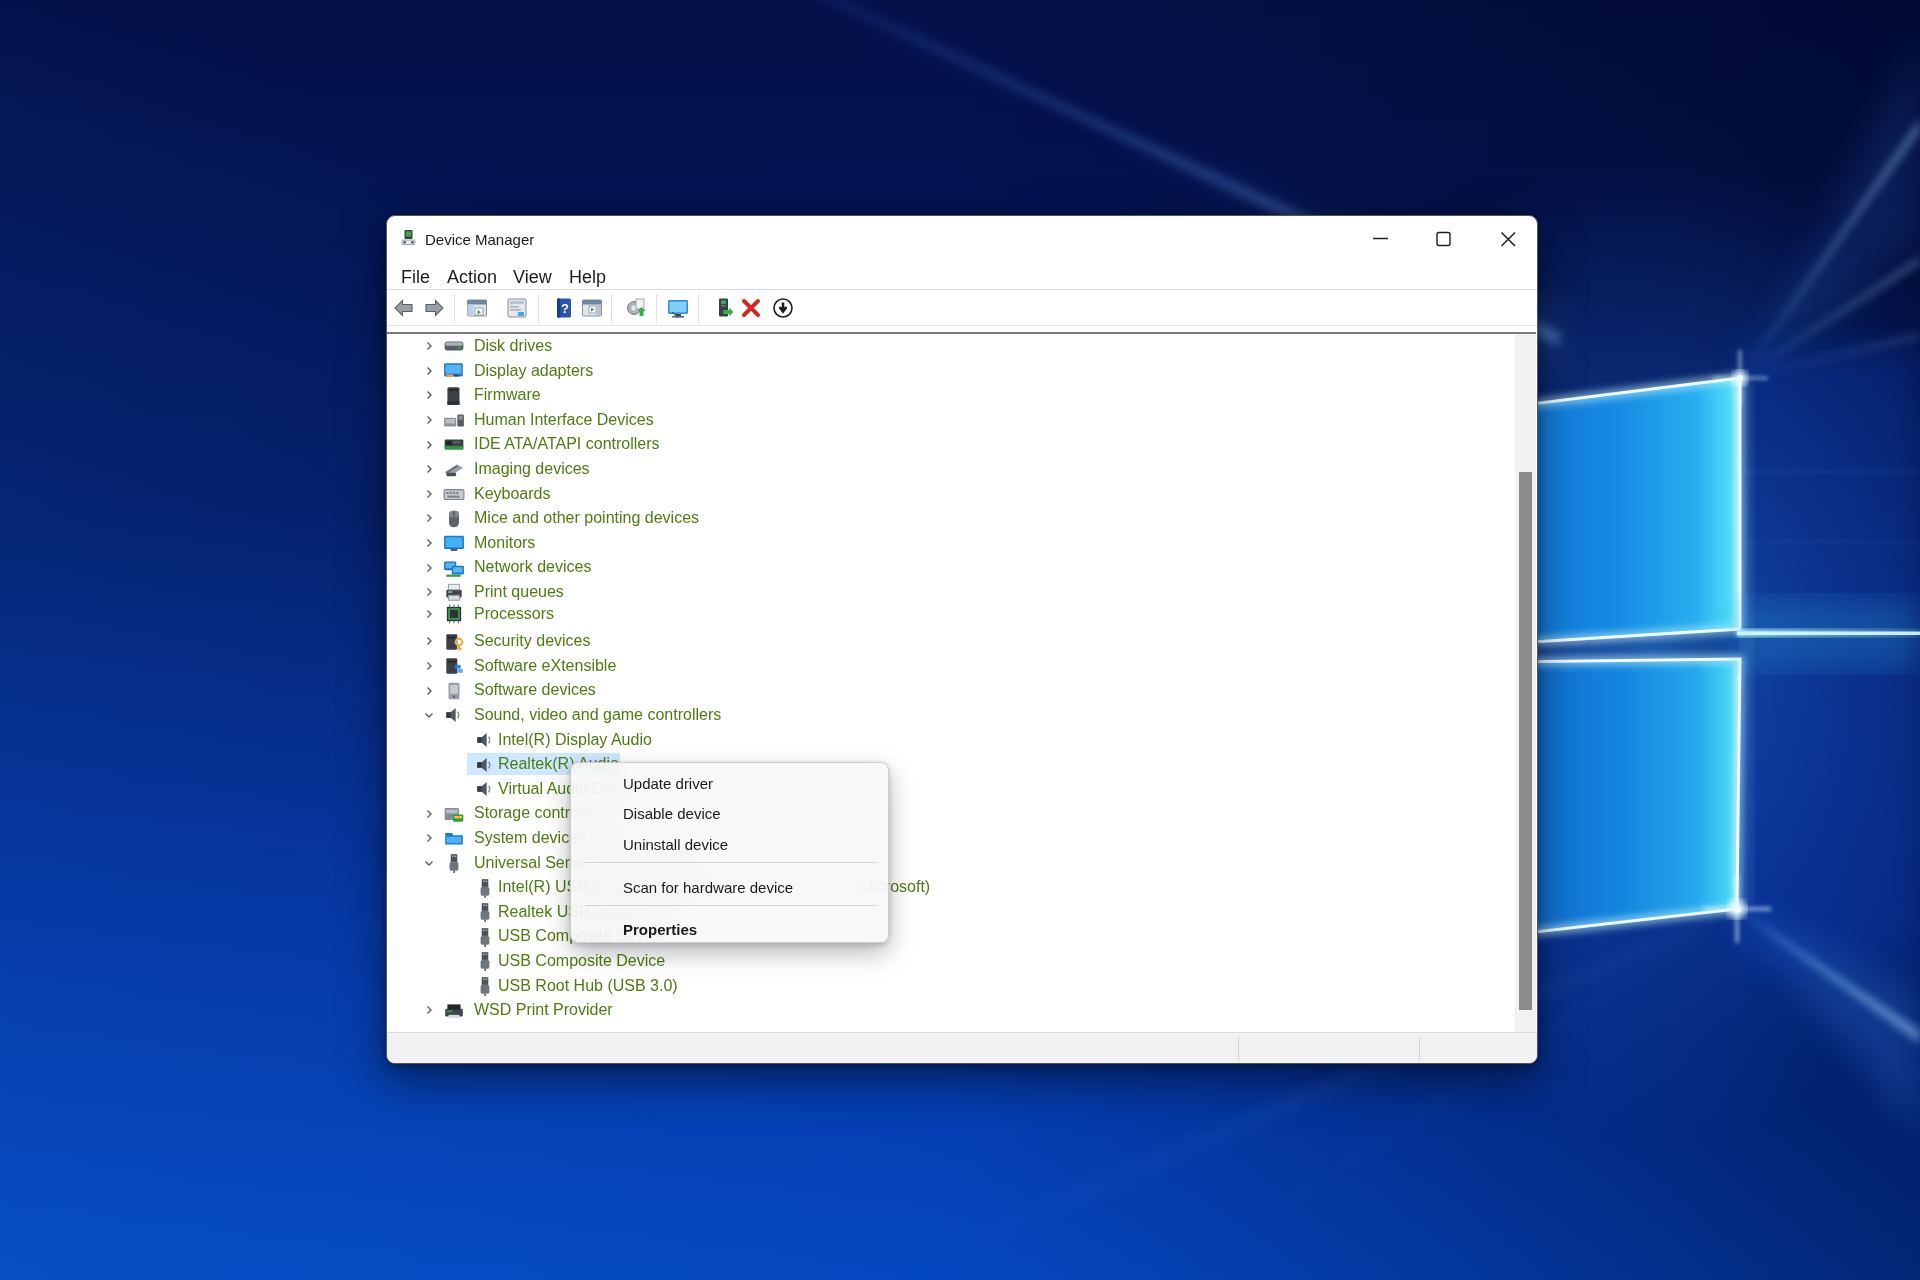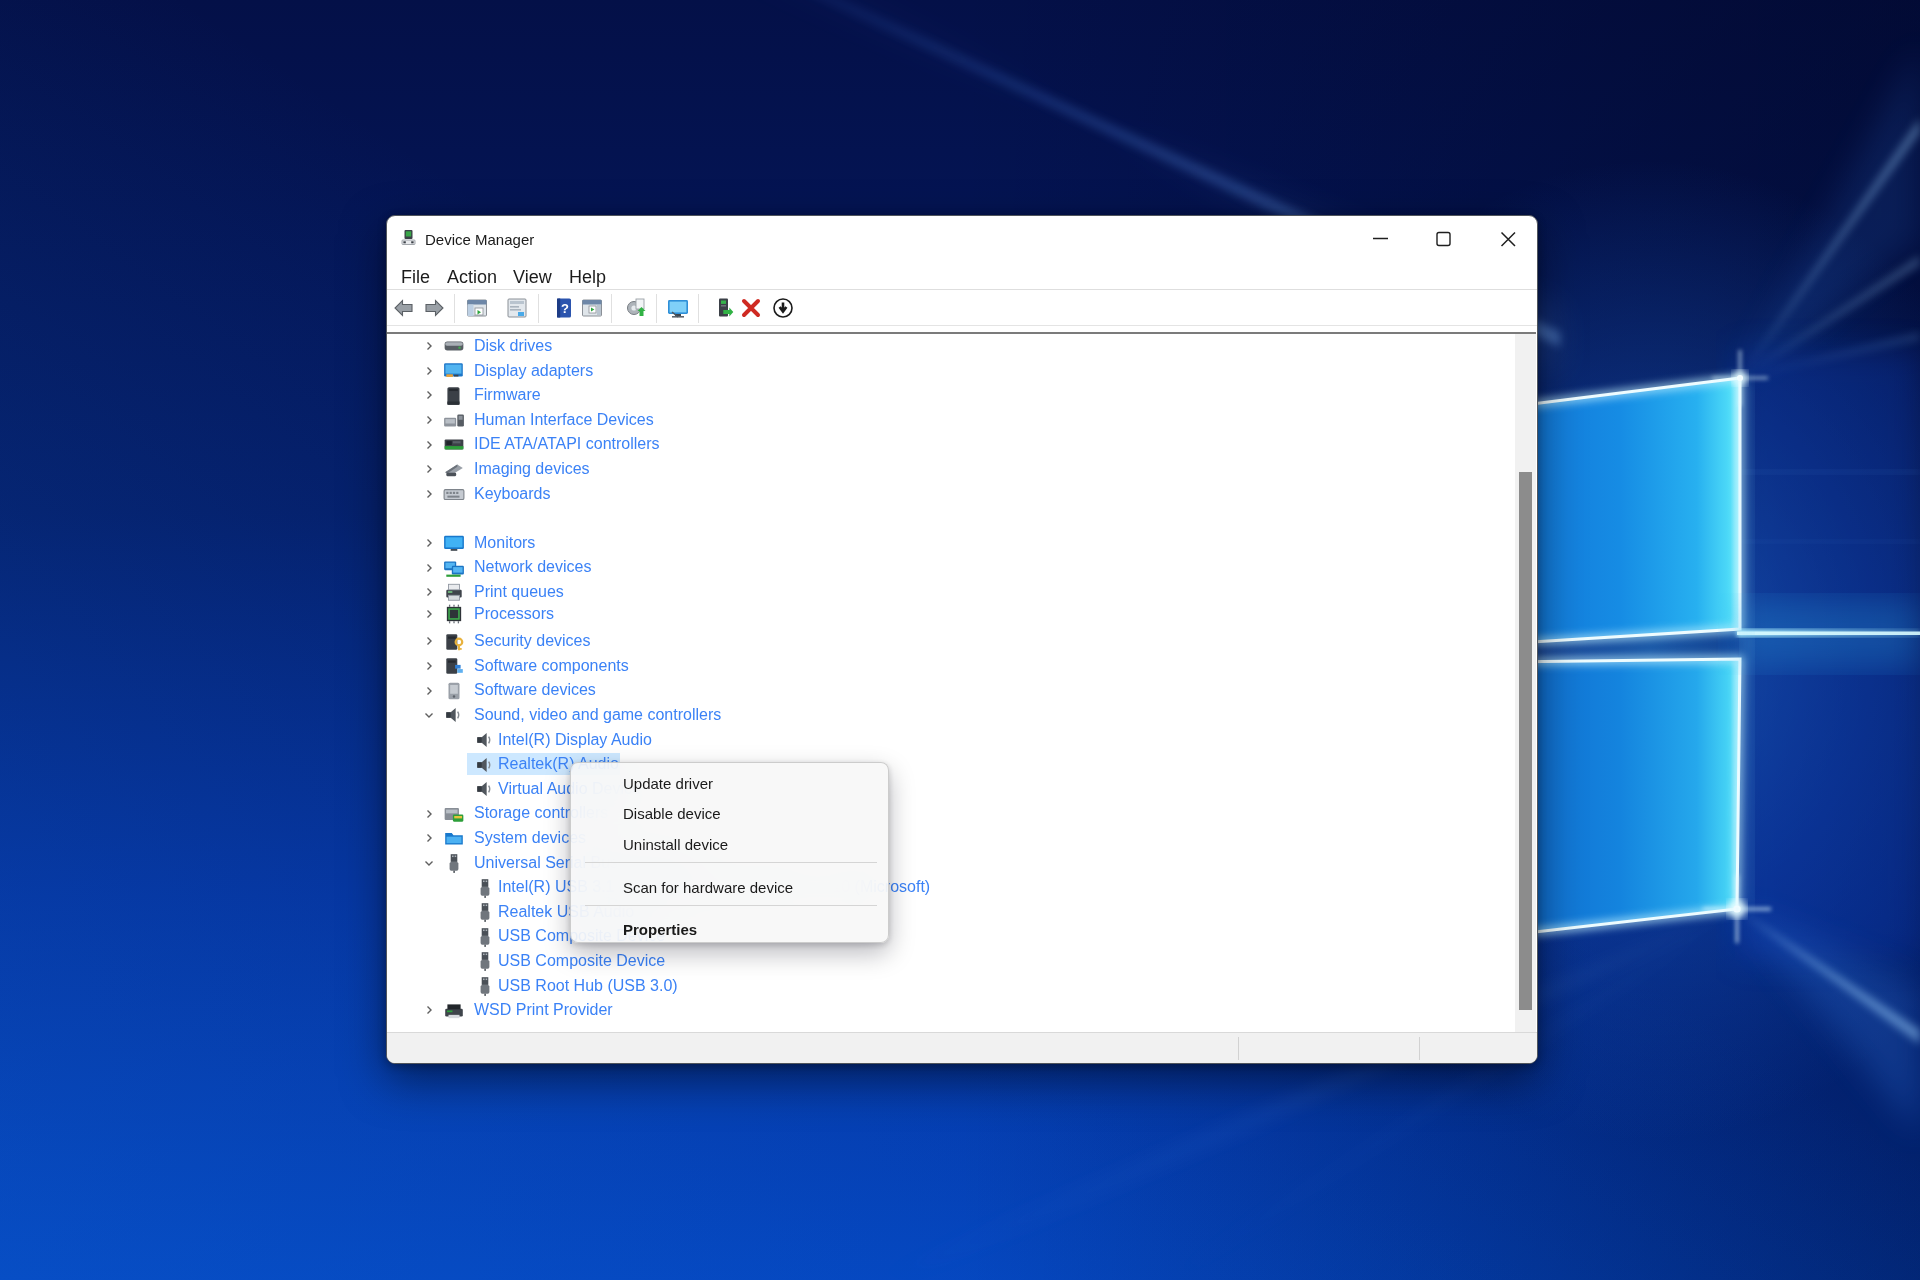--- a/index.html
+++ b/index.html
@@ -22,21 +22,21 @@
 .toolbar { position:absolute; left:0; top:74.5px; right:0; height:35.5px; border-bottom:1px solid #e4e4e4; }
 .tbi { position:absolute; top:5px; }
 .tsep { position:absolute; top:3px; height:29px; width:1px; background:#e0e0e0; }
 .treepanel { position:absolute; left:0; top:116px; width:1149px; height:702px; background:#fff;
   border-top:2px solid #7b7b7b; overflow:hidden; }
 .row { position:absolute; height:24.6px; left:0; right:0; }
 .row .chev { position:absolute; left:36.5px; top:7px; }
 .row .ti { position:absolute; top:1.3px; }
 .lv1 .ti { left:56px; }
 .lv2 .ti { left:87px; }
-.row .lbl { position:absolute; top:2.8px; font-size:16px; color:#3b82f6; white-space:pre; }
+.row .lbl { position:absolute; top:2.8px; font-size:16px; color:#4d7c0f; white-space:pre; }
 .lv1 .lbl { left:87px; }
 .lv2 .lbl { left:111px; }
 .selbg { position:absolute; left:80px; top:0.5px; width:153px; height:22px; background:#cde8ff; }
 .vscroll { position:absolute; right:1px; top:116px; width:21px; height:702px; background:#f1f1f1; border-top:2px solid #7b7b7b; }
 .vthumb { position:absolute; left:3.5px; top:137.5px; width:13px; height:538px; background:#8c8c8c; }
 .statusbar { position:absolute; left:0; bottom:0; right:0; height:31px; background:#f1f1f1;
   border-top:1px solid #d9d9d9; border-radius:0 0 8px 8px; }
 .sdiv { position:absolute; top:4px; bottom:3px; width:1px; background:#d2d2d2; }
 
 #ctx { position:absolute; left:570px; top:762px; width:319px; height:181px;
@@ -311,20 +311,31 @@
         <svg class="ti" width="22" height="22" viewBox="0 0 20 20">
           <rect x="1" y="6" width="18" height="9" rx="1.2" fill="#c5cad1" stroke="#7e848b" stroke-width="1"></rect>
           <rect x="3" y="8" width="2" height="2" fill="#7e848b"></rect>
           <rect x="6" y="8" width="2" height="2" fill="#7e848b"></rect>
           <rect x="9" y="8" width="2" height="2" fill="#7e848b"></rect>
           <rect x="12" y="8" width="2" height="2" fill="#7e848b"></rect>
           <rect x="4" y="11.5" width="11" height="1.8" fill="#7e848b"></rect>
         </svg>
         <span class="lbl">Keyboards</span>
       </div>
+<div class="row lv1" style="top:172.4px">
+        <svg class="chev" width="10" height="10" viewBox="0 0 10 10">
+          <path d="M3.5 1.5 L7 5 L3.5 8.5" fill="none" stroke="#5f5f5f" stroke-width="1.4"></path>
+        </svg>
+        <svg class="ti" width="22" height="22" viewBox="0 0 20 20">
+          <rect x="5.5" y="2.5" width="9" height="15" rx="4.2" fill="#5d636b"></rect>
+          <rect x="5.5" y="2.5" width="9" height="6" rx="3" fill="#82888f"></rect>
+          <line x1="10" y1="3" x2="10" y2="8" stroke="#3c4148" stroke-width="1"></line>
+        </svg>
+        <span class="lbl">Mice and other pointing devices</span>
+      </div>
 <div class="row lv1" style="top:197.0px">
         <svg class="chev" width="10" height="10" viewBox="0 0 10 10">
           <path d="M3.5 1.5 L7 5 L3.5 8.5" fill="none" stroke="#5f5f5f" stroke-width="1.4"></path>
         </svg>
         <svg class="ti" width="22" height="22" viewBox="0 0 20 20">
           <rect x="1" y="3.5" width="18" height="12" rx="1.2" fill="#1878cc"></rect>
           <rect x="2.3" y="4.8" width="15.4" height="9.2" fill="#41b2f5"></rect>
           <rect x="7" y="15.5" width="6" height="1.6" fill="#3e464e"></rect>
         </svg>
         <span class="lbl">Monitors</span>
@@ -386,21 +397,21 @@
 <div class="row lv1" style="top:320.0px">
         <svg class="chev" width="10" height="10" viewBox="0 0 10 10">
           <path d="M3.5 1.5 L7 5 L3.5 8.5" fill="none" stroke="#5f5f5f" stroke-width="1.4"></path>
         </svg>
         <svg class="ti" width="22" height="22" viewBox="0 0 20 20">
           <rect x="3" y="3" width="10" height="14" rx="1.2" fill="#3b4047"></rect>
           <rect x="4.5" y="5" width="7" height="2" fill="#262a30"></rect>
           <rect x="11" y="9" width="5" height="3.4" fill="#2f7fd6"></rect>
           <rect x="13" y="12.8" width="5" height="3.4" fill="#5fb0f0"></rect>
         </svg>
-        <span class="lbl">Software components</span>
+        <span class="lbl">Software eXtensible</span>
       </div>
 <div class="row lv1" style="top:344.6px">
         <svg class="chev" width="10" height="10" viewBox="0 0 10 10">
           <path d="M3.5 1.5 L7 5 L3.5 8.5" fill="none" stroke="#5f5f5f" stroke-width="1.4"></path>
         </svg>
         <svg class="ti" width="22" height="22" viewBox="0 0 20 20">
           <rect x="5" y="2.5" width="10" height="15" rx="1.4" fill="#9aa0a8"></rect>
           <rect x="6.5" y="4.5" width="7" height="8" fill="#c6cbd1"></rect>
           <circle cx="10" cy="15" r="1.1" fill="#5d636b"></circle>
         </svg>

